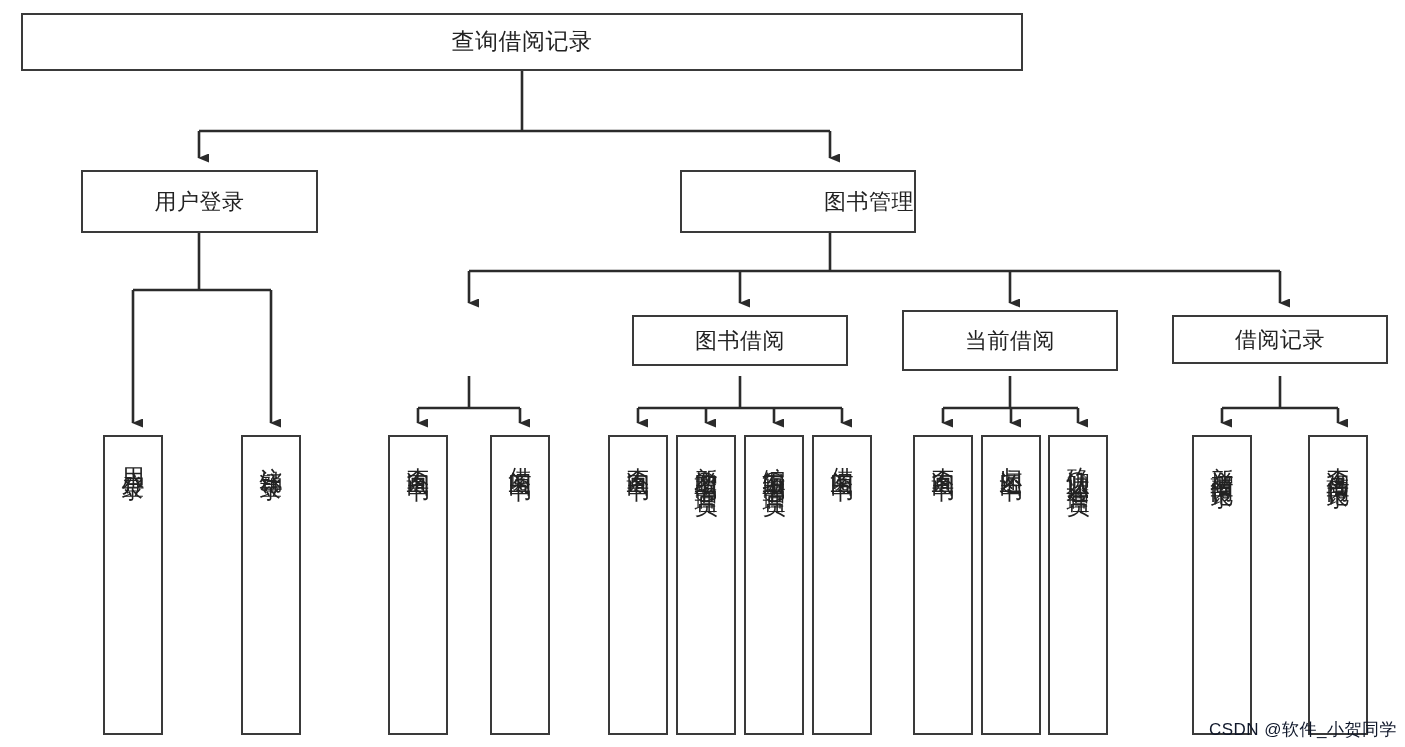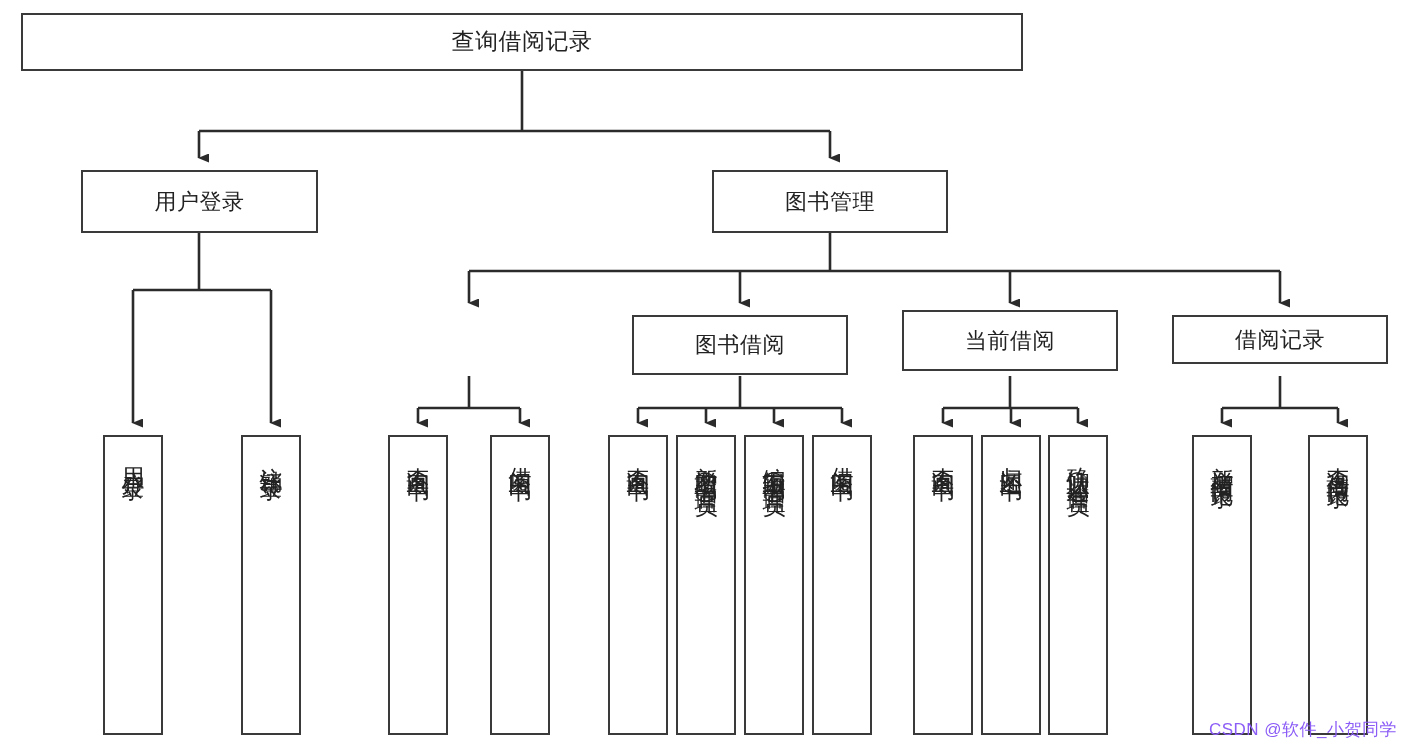--- a/index.html
+++ b/index.html
@@ -58,21 +58,21 @@
     font-size: 23px;
     letter-spacing: 4px;
     line-height: 1;
   }
   .node.root .node-label { font-size: 23px; }
   .watermark {
     position: absolute;
     right: 8px;
     bottom: 6px;
     font-size: 17px;
-    color: #8b5cf6;
+    color: #0f172a;
     letter-spacing: 0.5px;
     white-space: nowrap;
     user-select: none;
   }
 </style>
 </head>
 <body>
 
 <div id="diagram-root">
 
@@ -126,25 +126,25 @@
     </g>
   </svg>
 
   <div class="node horizontal root" style="left:21px; top:13px; width:1002px; height:58px;">
     <span class="node-label">查询借阅记录</span>
   </div>
 
   <div class="node horizontal" style="left:81px; top:170px; width:237px; height:63px;">
     <span class="node-label">用户登录</span>
   </div>
-  <div class="node horizontal" style="left:712px; top:170px; width:236px; height:63px;">
+  <div class="node horizontal" style="left:680px; top:170px; width:236px; height:63px;justify-content:flex-end;">
     <span class="node-label">图书管理</span>
   </div>
 
-  <div class="node horizontal" style="left:632px; top:315px; width:216px; height:60px;">
+  <div class="node horizontal" style="left:632px; top:315px; width:216px; height:51px;">
     <span class="node-label">图书借阅</span>
   </div>
   <div class="node horizontal" style="left:902px; top:310px; width:216px; height:61px;">
     <span class="node-label">当前借阅</span>
   </div>
   <div class="node horizontal" style="left:1172px; top:315px; width:216px; height:49px;">
     <span class="node-label">借阅记录</span>
   </div>
 
   <div class="node vertical" style="left:103px; top:435px; width:60px; height:300px;">

